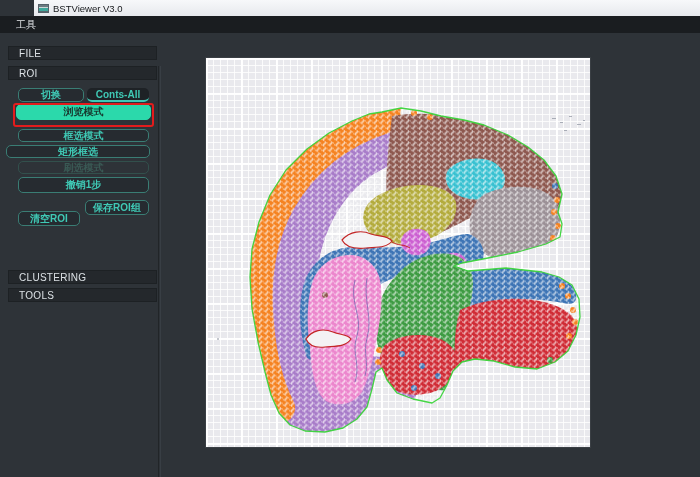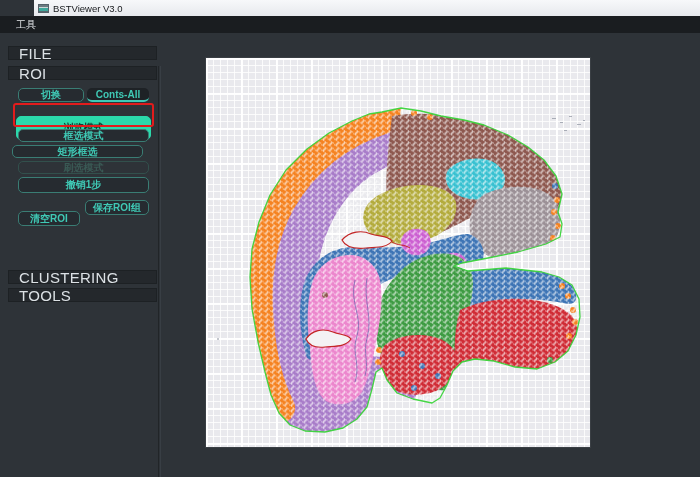--- a/index.html
+++ b/index.html
@@ -16,21 +16,21 @@
   
   .menubar{position:absolute;left:0;top:16px;width:700px;height:17px;background:#1a1d20;
            display:flex;align-items:center;}
   .menubar .menuitem{color:#e3e6e9;font-size:10px;padding:0 16px;line-height:17px;}
   
   .appbody{position:absolute;left:0;top:33px;width:700px;height:444px;background:var(--app-bg,#2e3338);}
   .vdivider{position:absolute;left:158px;top:33px;width:1px;height:444px;background:#212528;}
   .vdivider2{position:absolute;left:160px;top:33px;width:1px;height:444px;background:#383e44;}
   
   .sechead{position:absolute;left:8px;width:149px;height:14px;background:var(--panel-header-bg,#24282c);
-           color:#dce1e5;font-size:15px;line-height:14px;padding-left:10px;box-sizing:border-box;
+           color:#dce1e5;font-size:10px;line-height:14px;padding-left:10px;box-sizing:border-box;
            letter-spacing:.3px;border:1px solid #1d2124;}
   .tbtn{position:absolute;background:#262b30;border:1px solid #3a7d74;color:var(--accent,#3fc9b5);
         font-weight:bold;font-size:10px;display:flex;align-items:center;justify-content:center;
         box-sizing:border-box;border-radius:5px;white-space:nowrap;}
   .tbtn.underline{background:#1e2226;border:none;border-bottom:2px solid var(--accent,#3fc9b5);}
   .tbtn.active{background:var(--active-bg,#2bd9ab);color:var(--active-fg,#17382e);border-color:var(--active-bg,#2bd9ab);}
   .tbtn.disabled{color:#3a5a55;border-color:#32504c;background:transparent;}
   .redbox{position:absolute;left:13px;top:103px;width:141px;height:24px;border:2px solid var(--highlight-red,#e31c1c);
           border-radius:3px;box-sizing:border-box;pointer-events:none;}
   
@@ -63,25 +63,25 @@
     <div class="vdivider"></div>
     <div class="vdivider2"></div>
   </div>
 
   <div class="sechead" style="top:46px">FILE</div>
   <div class="sechead" style="top:66px">ROI</div>
 
   <div class="tbtn" style="left:18px;top:88px;width:66px;height:14px">切换</div>
   <div class="tbtn underline" style="left:87px;top:88px;width:62px;height:14px">Conts-All</div>
 
-  <div class="tbtn active" style="left:16px;top:116px;width:135px;height:24px">浏览模式</div>
+  <div class="tbtn active" style="left:16px;top:104px;width:135px;height:16px">浏览模式</div>
   <div class="redbox"></div>
 
   <div class="tbtn" style="left:18px;top:129px;width:131px;height:13px">框选模式</div>
-  <div class="tbtn" style="left:12px;top:145px;width:131px;height:13px">矩形框选</div>
+  <div class="tbtn" style="left:6px;top:145px;width:144px;height:13px">矩形框选</div>
   <div class="tbtn disabled" style="left:18px;top:161px;width:131px;height:13px">刷选模式</div>
   <div class="tbtn" style="left:18px;top:177px;width:131px;height:16px">撤销1步</div>
   <div class="tbtn" style="left:18px;top:211px;width:62px;height:15px">清空ROI</div>
   <div class="tbtn" style="left:85px;top:200px;width:64px;height:15px">保存ROI组</div>
 
   <div class="sechead" style="top:270px">CLUSTERING</div>
   <div class="sechead" style="top:288px">TOOLS</div>
 
   <div class="mapcanvas">
     <svg width="384" height="389" viewBox="0 0 384 389">

